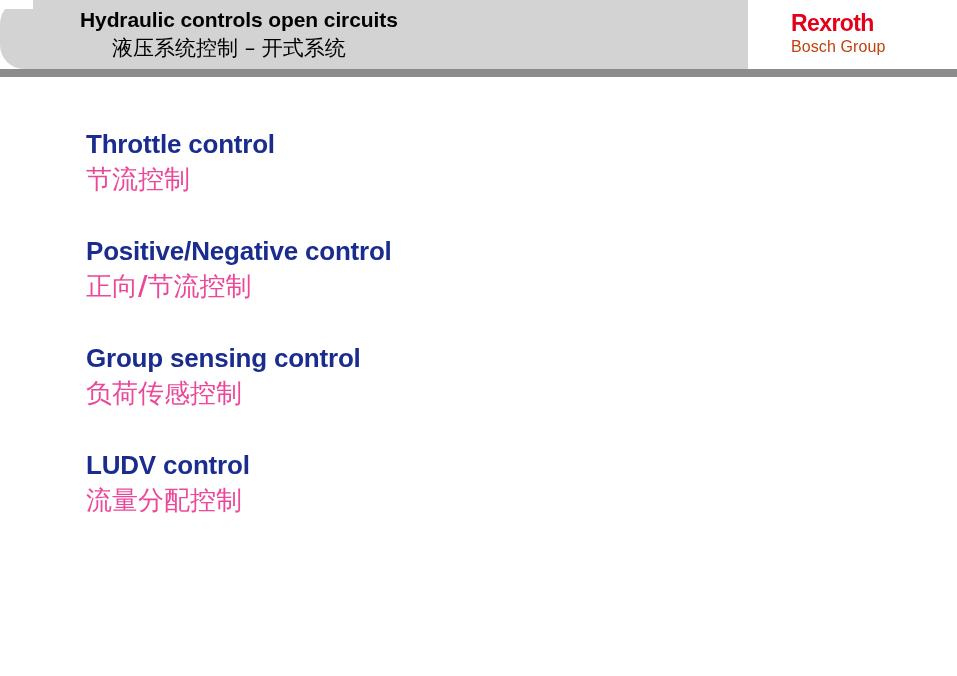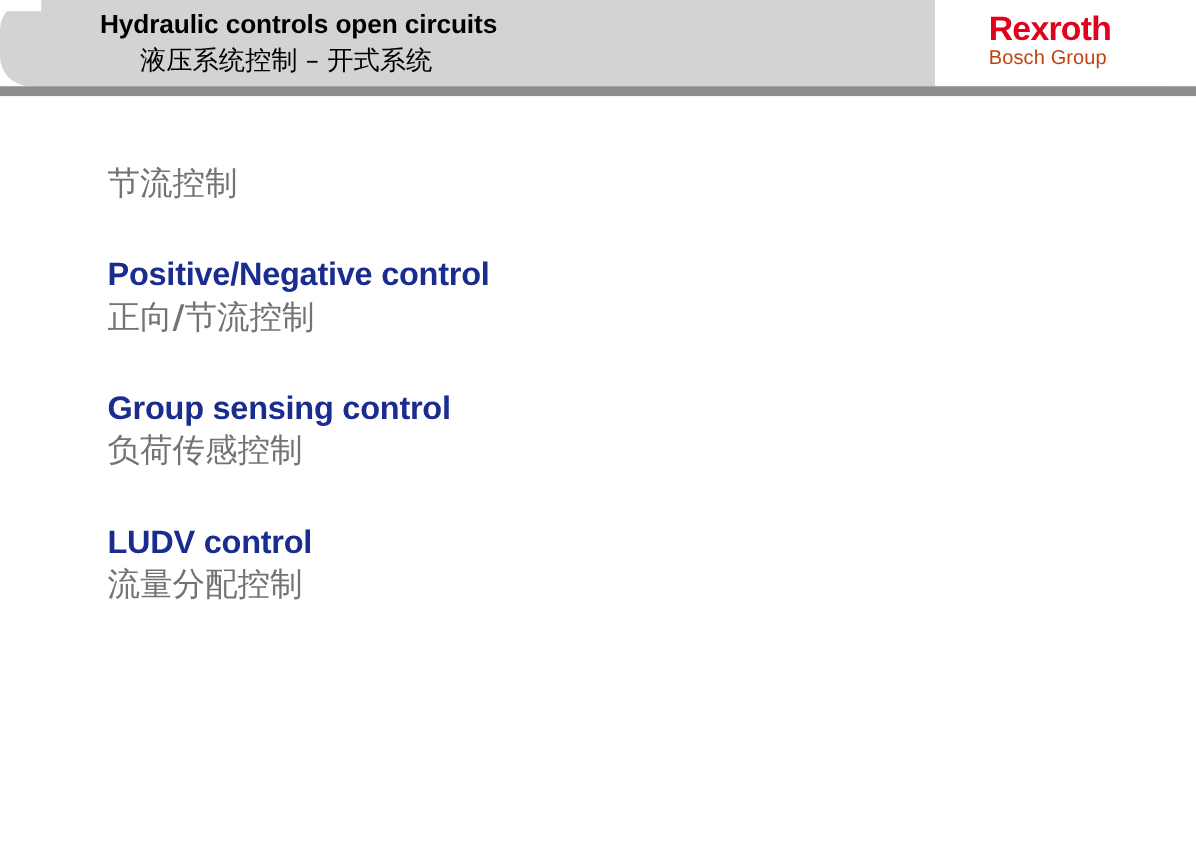--- a/index.html
+++ b/index.html
@@ -67,21 +67,21 @@
     height: 69px;
     background: #ffffff;
   }
   .logo-inner {
     position: absolute;
     left: 43px;
     top: 9px;
     text-align: left;
   }
   .logo-rexroth {
-    font-size: 27px;
+    font-size: 23px;
     font-weight: bold;
     color: #e3001b;
     line-height: 28px;
     letter-spacing: -0.6px;
   }
   .logo-bosch {
     font-size: 16px;
     font-weight: normal;
     color: #c2410c;
     line-height: 19px;
@@ -123,21 +123,21 @@
     font-size: 26px;
     font-weight: bold;
     color: #1a2d8f;
     line-height: 32px;
     letter-spacing: -0.2px;
     white-space: nowrap;
   }
   .topic-cn {
     font-size: 26px;
     font-weight: normal;
-    color: #737373;
+    color: #ec4899;
     line-height: 38px;
     font-family: "DejaVu Sans", "Liberation Sans", sans-serif;
     white-space: nowrap;
   }
   .topic-cn b {
     font-weight: bold;
   }
 </style>
 </head>
 <body>
@@ -156,20 +156,21 @@
     <div class="logo-bosch">Bosch Group</div>
   </div>
 </div>
 
 <div class="header-rule"></div>
 
 <div class="slide-body">
   <div class="topic-list">
 
     <div class="topic-item">
+      <div class="topic-en">Throttle control</div>
       <div class="topic-cn">节流控制</div>
     </div>
 
     <div class="topic-item">
       <div class="topic-en">Positive/Negative control</div>
       <div class="topic-cn"><span>正向</span><b>/</b><span>节流控制</span></div>
     </div>
 
     <div class="topic-item">
       <div class="topic-en">Group sensing control</div>

